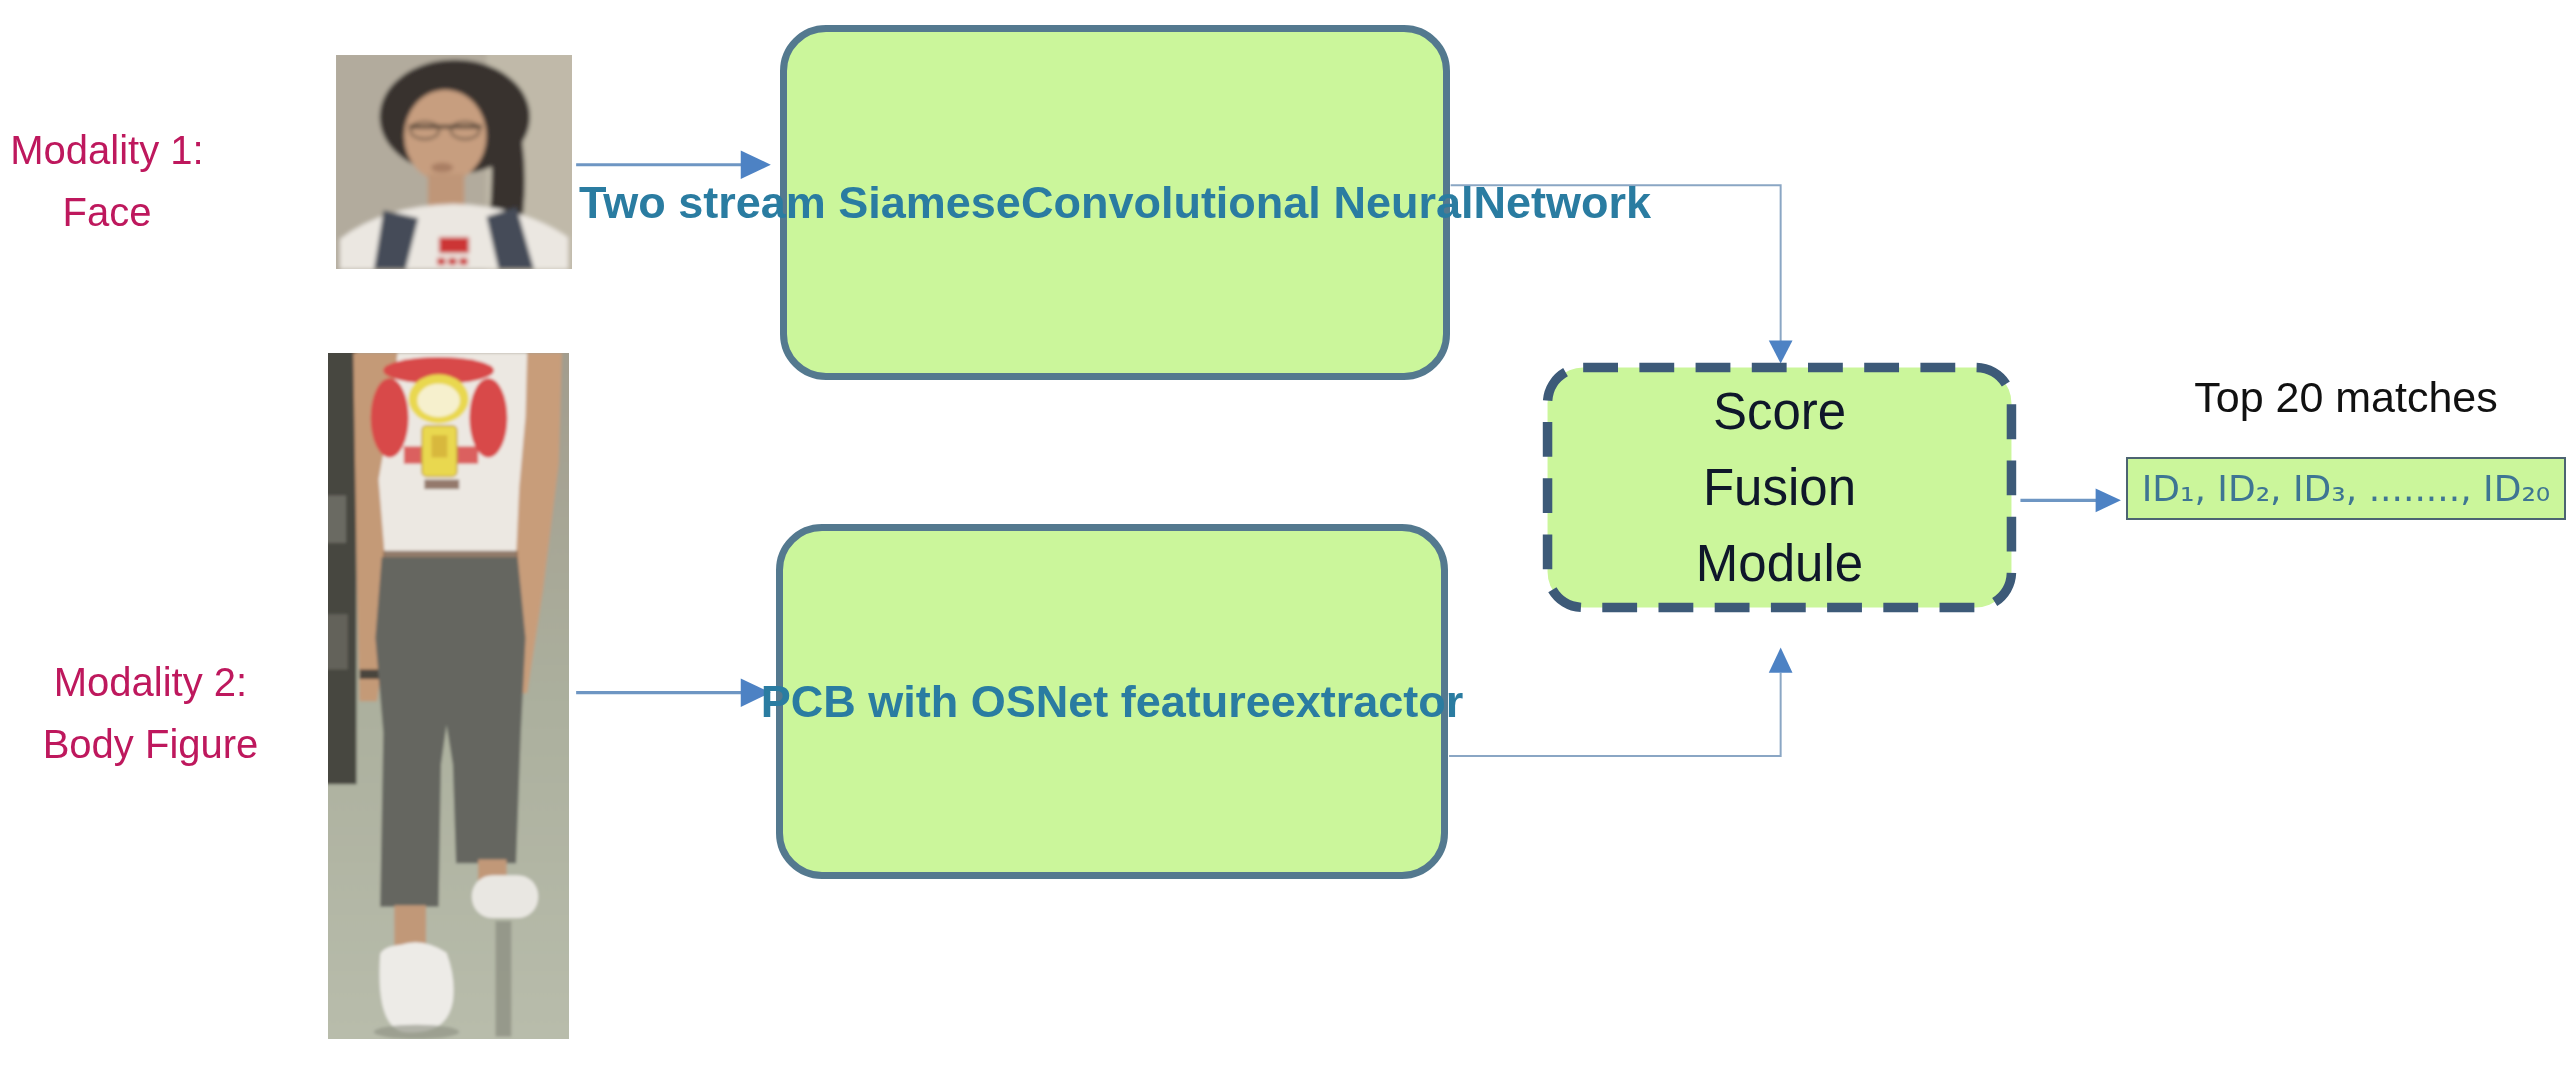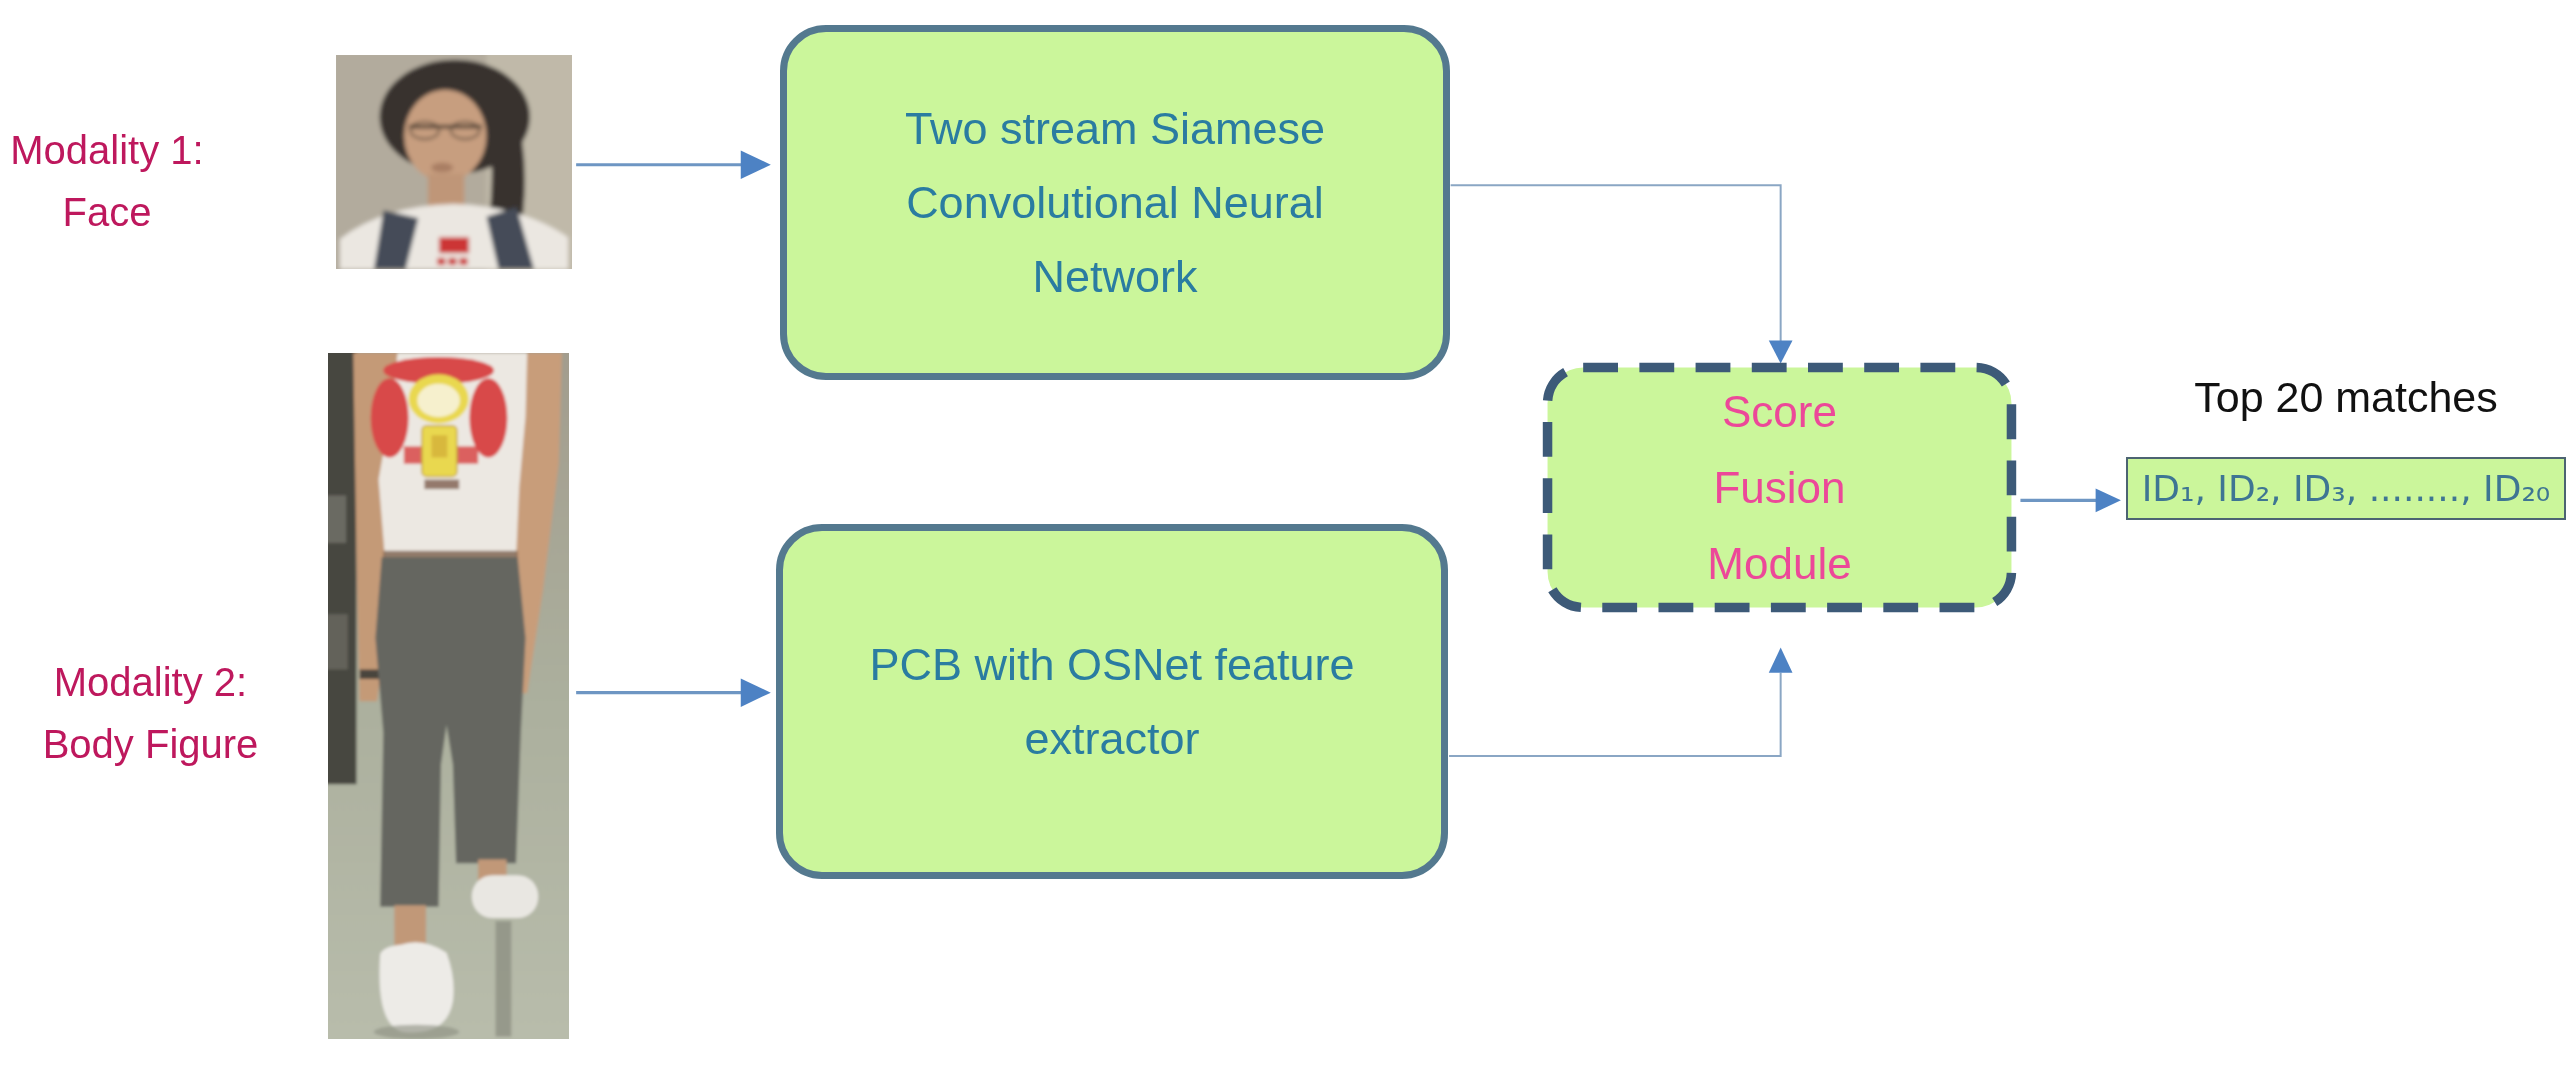--- a/index.html
+++ b/index.html
@@ -19,35 +19,36 @@
   
   .photo{overflow:hidden;}
   .photo svg{display:block;width:100%;height:100%;}
 
   
   .proc-box{
     box-sizing:border-box;
     background:#cbf69b;
     border:7.1px solid #54798f;
     border-radius:46px;
-    display:flex;flex-direction:column;align-items:center;justify-content:center;
+    display:flex;flex-direction:row;align-items:center;justify-content:center;
     z-index:2;
+    font-weight:bold;
   }
   .proc-box .ln{
     color:#2a7ca1;font-size:45px;line-height:74px;text-align:center;white-space:nowrap;
   }
 
   
   .fusion-box{z-index:2;}
   .fusion-box svg{position:absolute;left:0;top:0;}
   .fusion-text{
     position:absolute;left:0;top:0;right:0;bottom:0;
     display:flex;flex-direction:column;align-items:center;justify-content:center;
   }
-  .fusion-text .ln{color:#ec4899;font-size:44px;line-height:76px;text-align:center;}
+  .fusion-text .ln{color:#0f172a;font-size:51px;line-height:76px;text-align:center;}
 
   
   .top20{
     text-align:center;color:#111111;font-size:43px;line-height:47px;
   }
   .id-box{
     box-sizing:border-box;
     background:#cbf69b;border:2.4px solid #4c6472;
     display:flex;align-items:center;justify-content:center;
     z-index:2;

